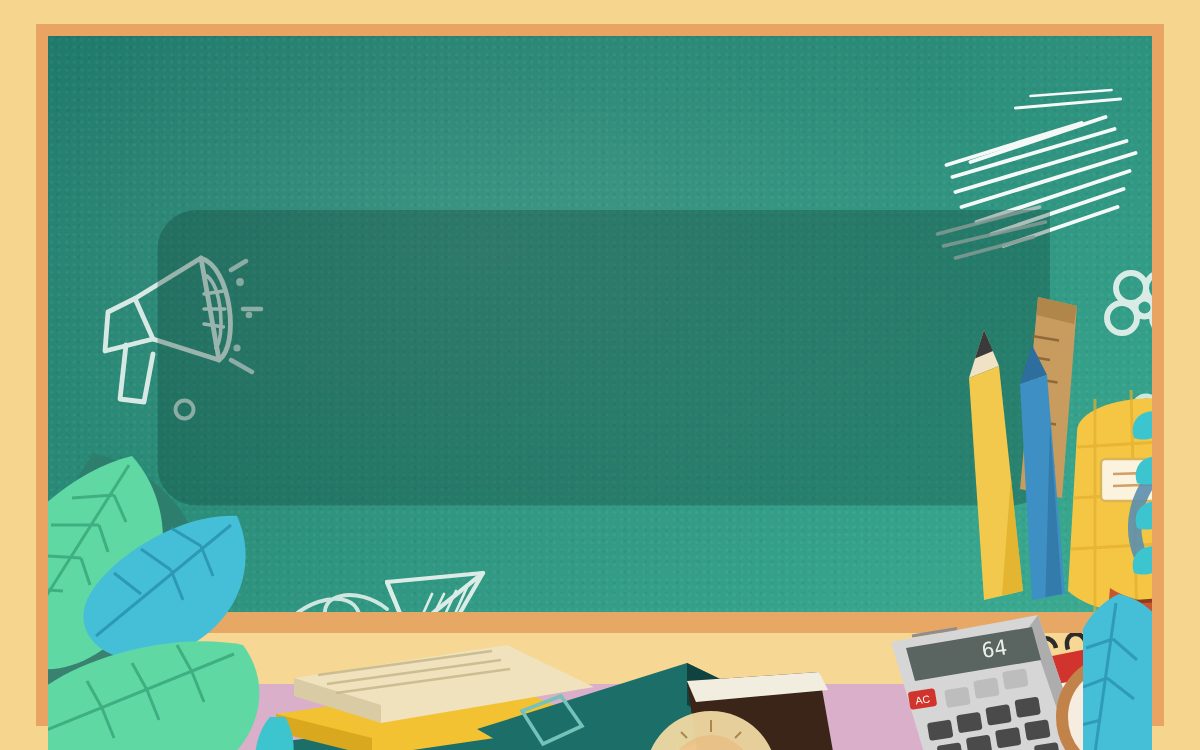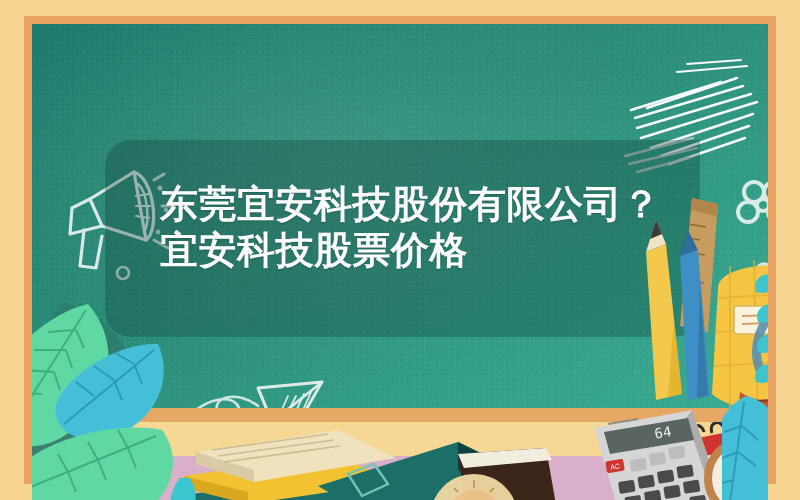--- a/index.html
+++ b/index.html
@@ -160,21 +160,20 @@
       </g>
       <path class="doodle" d="M116 34 C96 18 68 24 76 42 C82 56 104 48 96 34 C88 20 54 28 40 56" fill="none" stroke="#EAF4F0" stroke-width="2.6" stroke-linecap="round" opacity=".85"></path>
     </svg>
 
     <svg class="doodle" style="left:78px;top:236px;" width="26" height="26" viewBox="0 0 26 26">
       <circle cx="13" cy="13" r="6" fill="none" stroke="#EAF4F0" stroke-width="2.6" opacity=".8"></circle>
     </svg>
 
     <div class="caption-panel" style="left:73px;top:116px;"></div>
 
-    <div class="headline" style="left:128px;top:157px;">东莞宜安科技股份有限公司？宜安科技股票价格</div>
 
     <div class="ledge">
       <div class="band-tan"></div>
       <div class="band-cream"></div>
       <div class="band-pink"></div>
     </div>
 
     <svg class="art" style="left:110px;top:368px;" width="300" height="130" viewBox="0 0 300 130">
 
       <path d="M34 104 L186 84 L258 112 L104 130 Z" fill="#1C6E68"></path>

